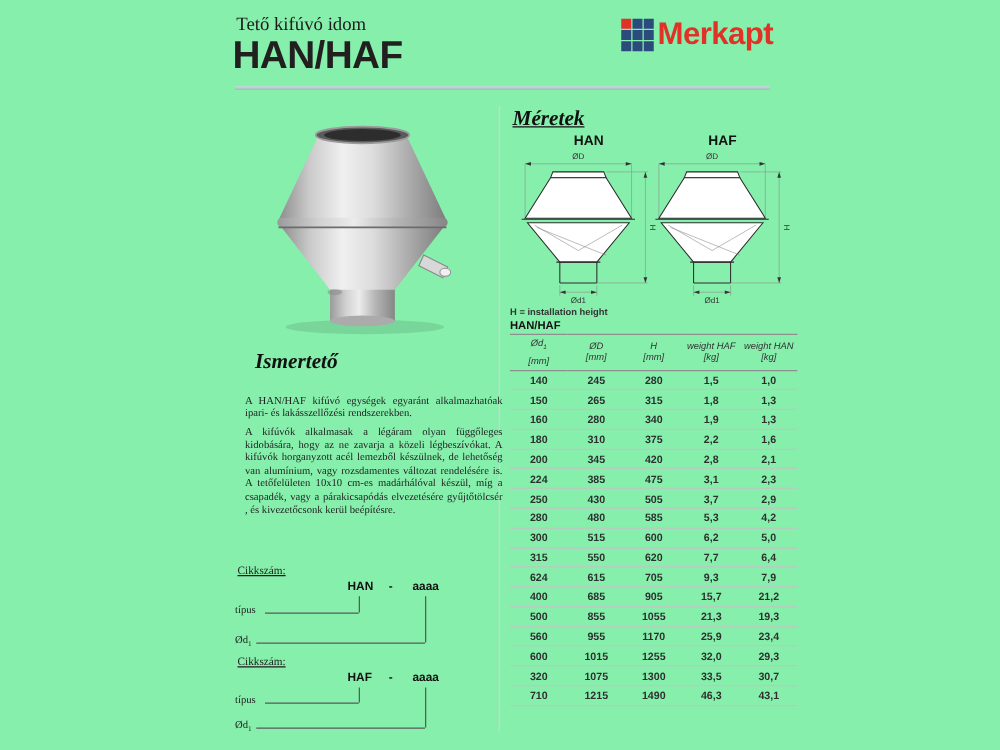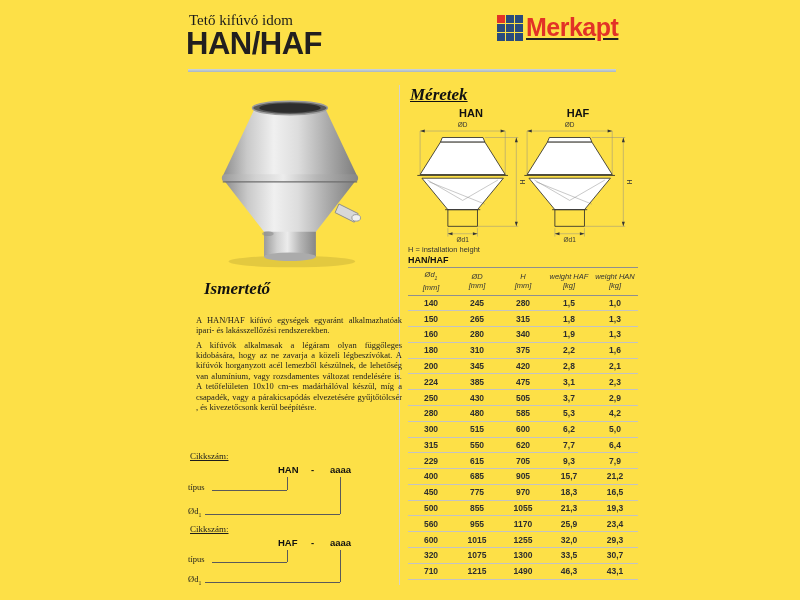--- a/index.html
+++ b/index.html
@@ -1,23 +1,23 @@
 <!DOCTYPE html>
 <html><head>
 <meta charset="utf-8">
 <style>
   html,body{margin:0;padding:0;background:#ffffff;}
-  .page{position:relative;width:800px;height:600px;background:#fde047;overflow:hidden;
+  .page{position:relative;width:800px;height:600px;background:#86efac;overflow:hidden;
         font-family:"Liberation Sans",sans-serif;color:#222;}
   .abs{position:absolute;}
 
   
   .subtitle{left:189px;top:12px;font-family:"Liberation Serif",serif;font-size:15px;color:#1b1b1b;}
   .title{left:186px;top:26px;font-size:31px;font-weight:800;letter-spacing:-.5px;color:#221f1f;}
-  .logo{left:497px;top:13px;display:flex;align-items:center;gap:3px;text-decoration:underline;}
+  .logo{left:497px;top:13px;display:flex;align-items:center;gap:3px;}
   .logo-grid{display:grid;grid-template-columns:repeat(3,8px);grid-template-rows:repeat(3,8px);gap:1px;}
   .logo-grid i{display:block;background:#2a4b7c;}
   .logo-grid i.red{background:#e23227;}
   .logo-text{font-size:25px;font-weight:800;color:#e23227;letter-spacing:-.5px;}
   .top-divider{left:188px;top:69px;width:428px;height:3px;background:linear-gradient(to bottom,#cdd6dd,#a9b7c2);}
   .v-divider{left:399px;top:85px;width:1px;height:500px;background:#d2d2d2;}
 
   
   .sec-head{font-family:"Liberation Serif",serif;font-style:italic;font-weight:700;font-size:17px;color:#111;}
   .ismerteto{left:204px;top:279px;text-align:center;}
@@ -29,21 +29,21 @@
   
   .ck-label{font-family:"Liberation Serif",serif;font-size:9px;text-decoration:underline;color:#1d1d1d;text-align:right;}
   .ck-code{font-size:9.5px;font-weight:700;color:#111;}
   .ck-small{font-family:"Liberation Serif",serif;font-size:8.5px;color:#1d1d1d;}
   .hline{height:0;border-top:1px solid #5a5a5a;}
   .vline{width:0;border-left:1px solid #5a5a5a;}
   sub{font-size:68%;}
 
   
   .diag-name{font-size:11px;font-weight:700;color:#111;width:110px;text-align:center;}
-  .note{left:408px;top:245px;font-size:7.5px;font-weight:400;color:#333;}
+  .note{left:408px;top:245px;font-size:7.5px;font-weight:700;color:#333;}
   .tbl-title{left:408px;top:255px;font-size:9px;font-weight:700;color:#111;}
   table.size{left:408px;top:267px;border-collapse:collapse;width:230px;}
   table.size th{width:46px;font-style:italic;font-weight:400;font-size:7.5px;color:#333;
                 text-align:center;padding:2px 0 3px 0;border-top:1px solid #8f8f8f;border-bottom:1px solid #8f8f8f;line-height:9px;}
   table.size td{text-align:center;font-size:8.5px;font-weight:700;color:#2e2e2e;
                 padding:2.4px 0;border-bottom:1px solid #c3c3c3;}
 
   
   .ln{stroke:#2b2b2b;stroke-width:.9;fill:none;}
   .fillw{fill:#fff;stroke:#2b2b2b;stroke-width:.9;}
@@ -282,41 +282,34 @@
           <td>5,0</td>
         </tr>
         <tr>
           <td>315</td>
           <td>550</td>
           <td>620</td>
           <td>7,7</td>
           <td>6,4</td>
         </tr>
         <tr>
-          <td>229</td>
+          <td>624</td>
           <td>615</td>
           <td>705</td>
           <td>9,3</td>
           <td>7,9</td>
         </tr>
         <tr>
           <td>400</td>
           <td>685</td>
           <td>905</td>
           <td>15,7</td>
           <td>21,2</td>
         </tr>
         <tr>
-          <td>450</td>
-          <td>775</td>
-          <td>970</td>
-          <td>18,3</td>
-          <td>16,5</td>
-        </tr>
-        <tr>
           <td>500</td>
           <td>855</td>
           <td>1055</td>
           <td>21,3</td>
           <td>19,3</td>
         </tr>
         <tr>
           <td>560</td>
           <td>955</td>
           <td>1170</td>

